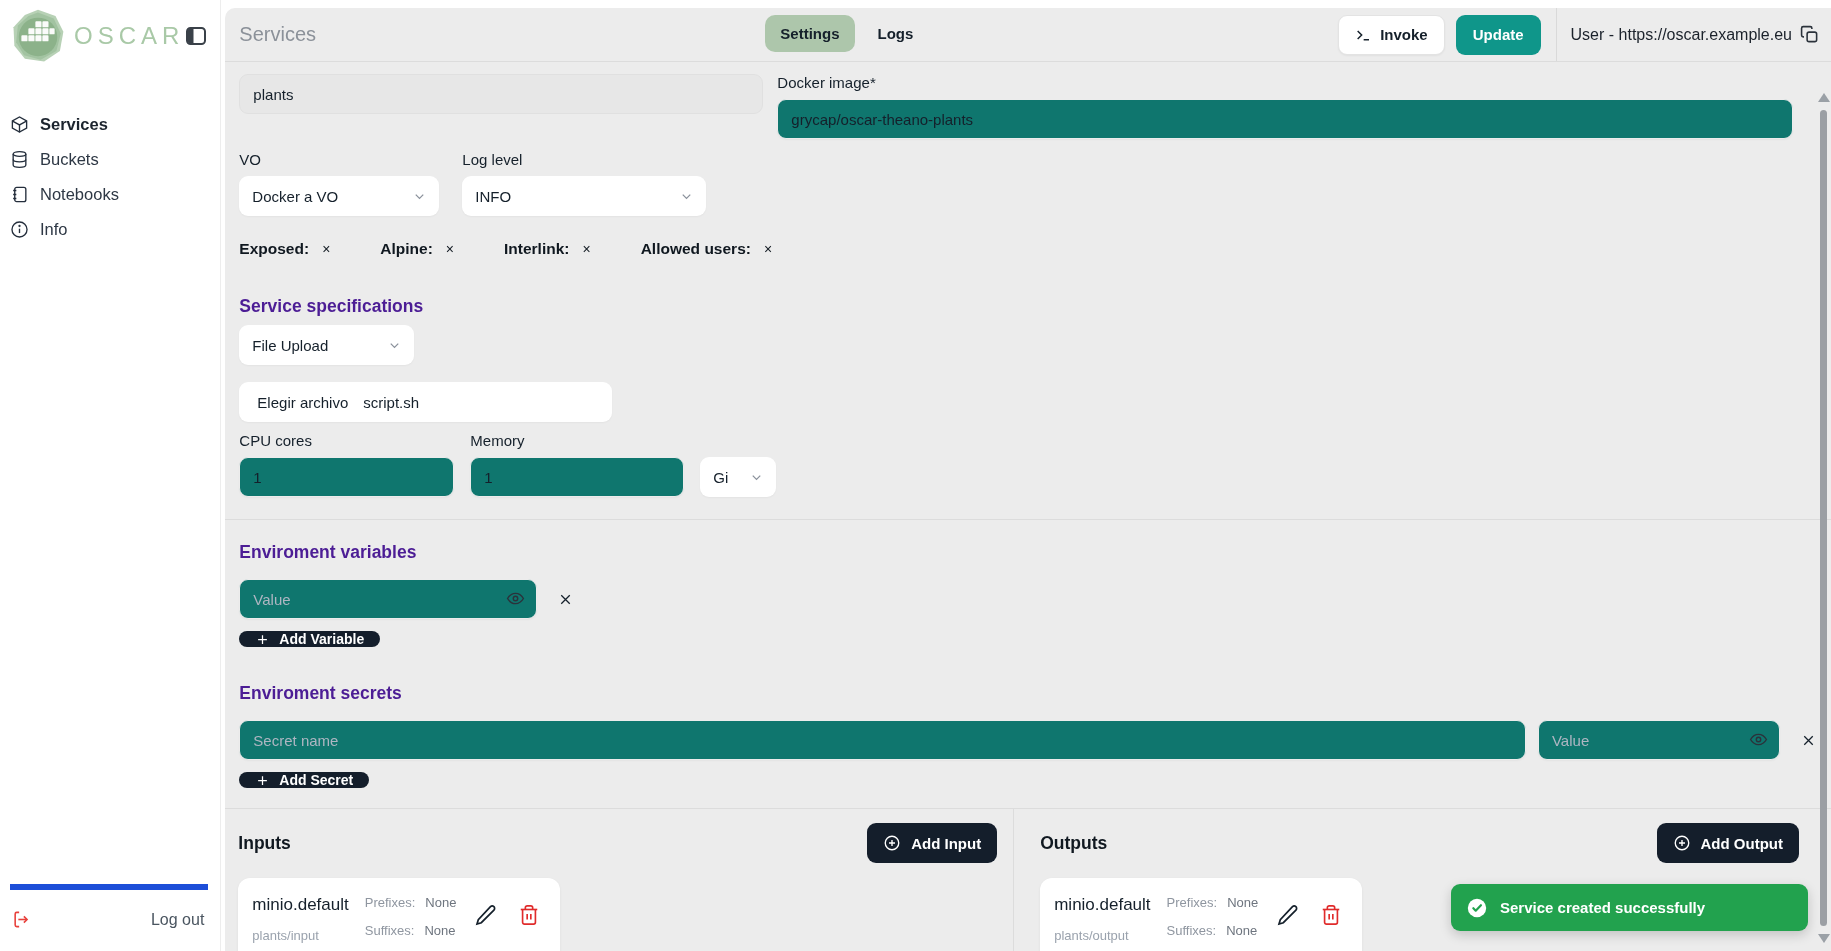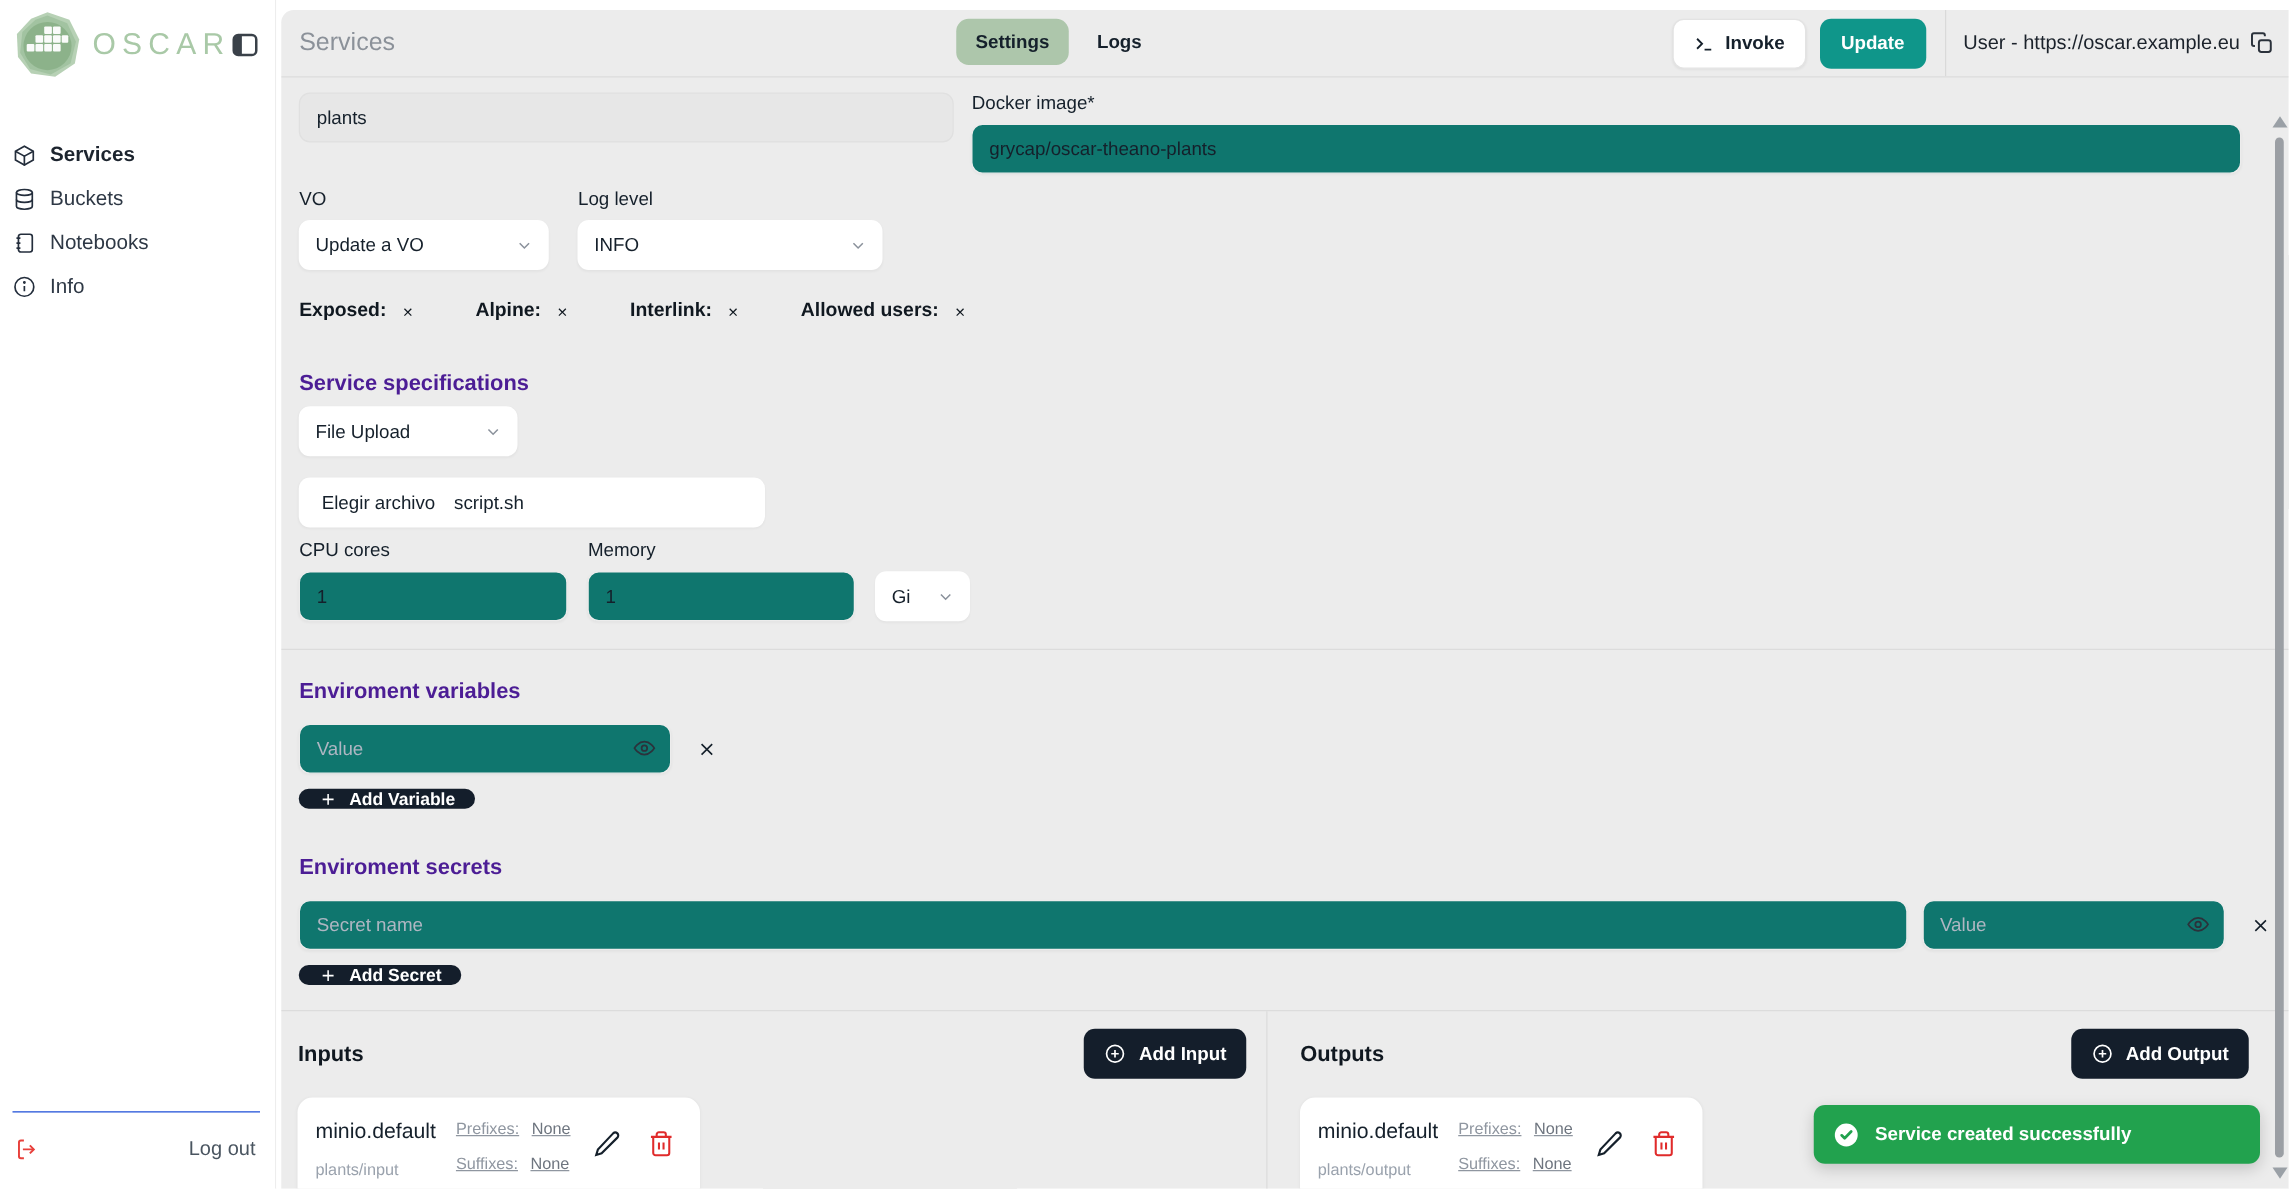--- a/index.html
+++ b/index.html
@@ -9,21 +9,21 @@
   
   .sidebar { flex:0 0 196px; background:#fff; border-right:1px solid #ededed; display:flex; flex-direction:column; padding:8px 12px 14px 10px; }
   .logo-row { display:flex; align-items:center; }
   .logo-badge svg { width:56px; height:56px; display:block; }
   .logo-text { font-size:24px; letter-spacing:5px; color:#a9c9a7; font-weight:400; margin-left:8px; }
   .toggle-btn { margin-left:auto; color:#3a4149; cursor:pointer; display:flex; }
   .nav { margin-top:50px; display:flex; flex-direction:column; gap:15px; }
   .nav-item { display:flex; align-items:center; gap:11px; font-size:16.5px; color:#2e3845; cursor:pointer; height:20px; }
   .nav-item.active { font-weight:700; color:#1c242e; }
   .nav-item svg { width:19px; height:19px; flex:0 0 19px; }
-  .sidebar-footer { margin-top:auto; border-top:1px solid #1d4ed8; padding:20px 4px 8px 2px; display:flex; align-items:center; justify-content:space-between; }
+  .sidebar-footer { margin-top:auto; border-top:6px solid #1d4ed8; padding:20px 4px 8px 2px; display:flex; align-items:center; justify-content:space-between; }
   .logout-icon { color:#e8413c; display:flex; cursor:pointer; }
   .logout-label { color:#4a5560; font-size:16px; cursor:pointer; }
 
   
   .main { flex:1; background:#fff; min-width:0; }
   .panel { margin:8px 0 0 4px; height:943px; background:#ececec; border-radius:10px 0 0 0; position:relative; overflow:hidden; display:flex; flex-direction:column; }
 
   .topbar { flex:0 0 54px; display:flex; align-items:center; padding:0 12px 0 14px; border-bottom:1px solid #dcdcdc; position:relative; }
   .page-title { font-size:20px; color:#8b9199; }
   .tabs { position:absolute; left:540px; top:7px; display:flex; align-items:center; gap:8px; }
@@ -83,21 +83,21 @@
   .io-col.left { padding:14px 16px 0 13px; }
   .io-divider { width:1px; background:#dcdcdc; flex:0 0 1px; }
   .io-col.right { padding:14px 32px 0 26px; }
   .io-head { display:flex; align-items:center; justify-content:space-between; }
   .io-title { font-size:17.5px; font-weight:700; color:#101820; }
   .btn-dark-io { display:flex; align-items:center; gap:10px; background:#141e2b; color:#fff; border:none; border-radius:9px; height:40px; padding:0 16px; font-size:15px; font-weight:700; cursor:pointer; }
   .io-card { margin-top:15px; width:322px; background:#fff; border-radius:12px; padding:17px 14px; height:125px; box-shadow:0 1px 3px rgba(0,0,0,.06); display:flex; align-items:flex-start; }
   .card-id .provider { font-size:17px; color:#15202b; }
   .card-id .path { font-size:13px; color:#9aa2ad; margin-top:13px; }
   .card-meta { margin-left:16px; font-size:13px; color:#8f96a0; }
-  .card-meta .mrow { display:flex; gap:10px;text-decoration:underline; }
+  .card-meta .mrow { display:flex; gap:10px; }
   .card-meta .mrow + .mrow { margin-top:13px; }
   .card-meta .mval { color:#6e757f; }
   .card-actions { display:flex; align-items:center; gap:20px; margin-left:18px; margin-top:8px; }
   .pencil-btn { color:#15202b; cursor:pointer; display:flex; }
   .trash-btn { color:#e02b2b; cursor:pointer; display:flex; }
 
   .toast { position:absolute; right:23px; bottom:20px; width:357px; height:47px; background:#22a24e; border-radius:9px; display:flex; align-items:center; gap:12px; padding:0 15px; color:#fff; font-size:15px; font-weight:700; box-shadow:0 4px 12px rgba(0,0,0,.18); }
 
   .vscroll { position:absolute; top:55px; right:0; bottom:0; width:15px; display:flex; flex-direction:column; align-items:center; }
   .arr { width:0; height:0; border-left:6px solid transparent; border-right:6px solid transparent; cursor:pointer; }
@@ -226,21 +226,21 @@
           <div class="field fld-docker">
             <label>Docker image*</label>
             <input class="text" type="text" value="grycap/oscar-theano-plants" style="">
           </div>
         </div>
 
         <div class="row2">
           <div class="field">
             <label>VO</label>
             <div class="select sel-vo">
-              <span>Update a VO</span>
+              <span>Docker a VO</span>
               <span class="chev">
                 <svg width="15" height="15" viewBox="0 0 24 24" fill="none" stroke="currentColor" stroke-width="2">
                     <path d="M6 9l6 6 6-6"></path>
                   </svg>
               </span>
             </div>
           </div>
           <div class="field">
             <label>Log level</label>
             <div class="select sel-log">

